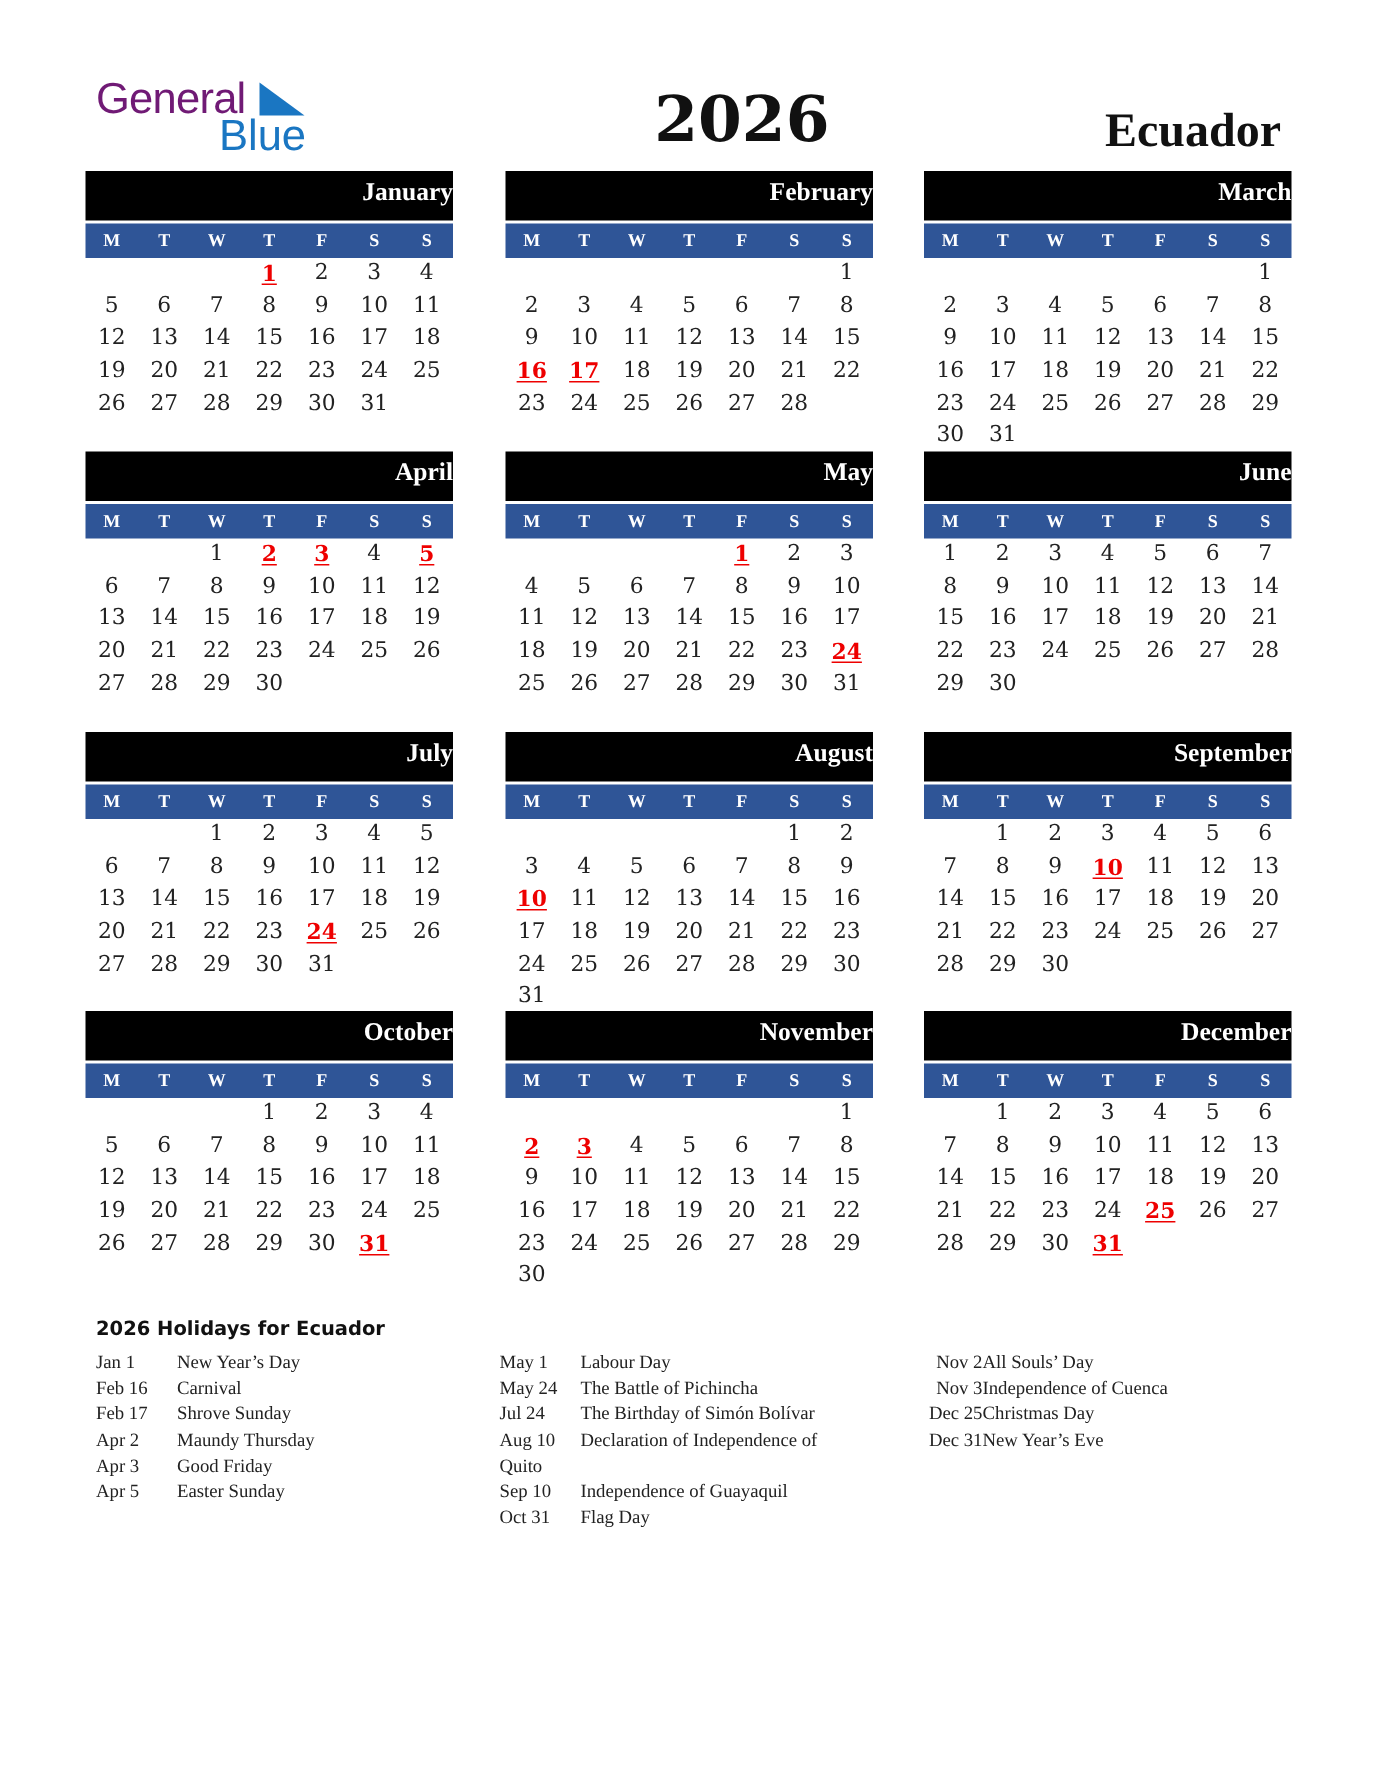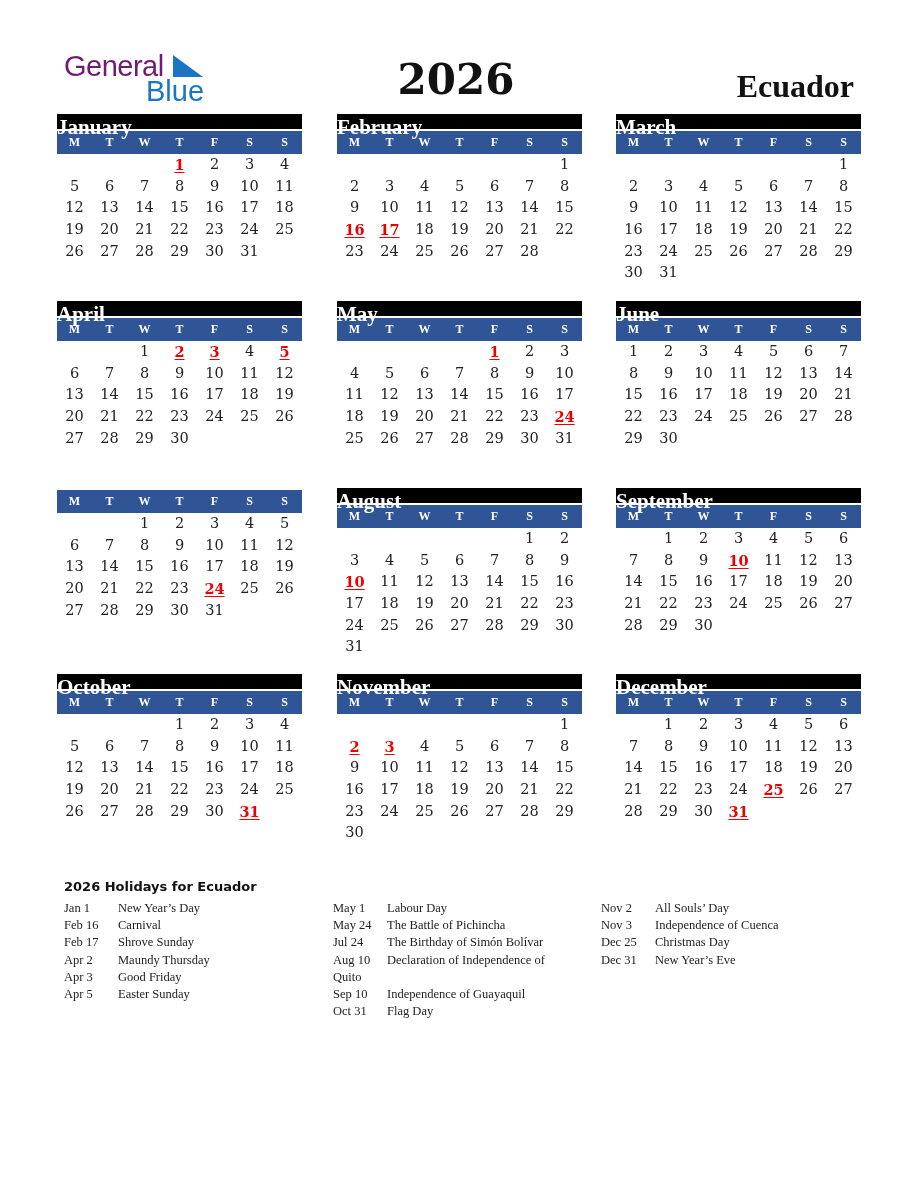--- a/index.html
+++ b/index.html
@@ -1,24 +1,24 @@
 <!DOCTYPE html>
 <html><head>
 <meta charset="utf-8">
 <style>
   html,body{margin:0;padding:0;background:#fff;}
   body{width:918px;height:1188px;position:relative;overflow:hidden;font-family:"DejaVu Serif","Liberation Serif",serif;color:#222;}
   .logo{position:absolute;left:64px;top:50px;width:150px;height:58px;}
   .logo .g{position:absolute;left:0;top:0;font-family:"Liberation Sans",sans-serif;font-size:29px;color:#701a75;letter-spacing:-0.5px;}
   .logo .b{position:absolute;left:82px;top:25px;font-family:"Liberation Sans",sans-serif;font-size:29px;color:#1a76c2;}
   .logo .tri{position:absolute;left:109px;top:5px;width:0;height:0;border-left:30px solid #1a76c2;border-top:22px solid transparent;}
-  .year{position:absolute;left:376px;top:55px;width:160px;text-align:center;font-size:42px;font-weight:bold;color:#111;font-family:"DejaVu Serif",serif;}
+  .year{position:absolute;left:393px;top:55px;width:160px;text-align:right;font-size:42px;font-weight:bold;color:#111;font-family:"DejaVu Serif",serif;}
   .country{position:absolute;right:64px;top:68px;font-size:32px;font-weight:bold;color:#111;font-family:"Liberation Serif",serif;}
   .month{position:absolute;width:245px;}
-  .mhead{background:#000;color:#fff;text-align:left;font-weight:bold;font-size:21px;height:15px;line-height:27px;font-family:"Liberation Serif",serif;}
+  .mhead{background:#000;color:#fff;text-align:right;font-weight:bold;font-size:17px;height:33px;line-height:27px;font-family:"Liberation Serif",serif;}
   .dow{display:flex;background:#2f5597;height:23px;margin-top:2px;}
   .dow span{flex:1;text-align:center;color:#fff;font-weight:bold;font-size:12px;line-height:23px;font-family:"Liberation Serif",serif;}
   .grid{display:grid;grid-template-columns:repeat(7,1fr);}
   .grid span{text-align:center;font-size:14.5px;height:21.7px;line-height:21.7px;font-family:"DejaVu Serif",serif;color:#222;}
   .grid span.h{color:#e00;font-weight:bold;text-decoration:underline;text-underline-offset:2px;}
   .htitle{position:absolute;left:64px;top:879px;font-family:"DejaVu Sans",sans-serif;font-weight:bold;font-size:13px;color:#111;}
   .hcol{position:absolute;top:900px;font-family:"Liberation Serif",serif;font-size:12.5px;color:#222;}
   .hrow{display:flex;height:17.2px;line-height:17.2px;}
   .hrow .d{width:54px;}
   .hrow .n{white-space:nowrap;}
@@ -315,20 +315,21 @@
         <span class="">24</span>
         <span class="">25</span>
         <span class="">26</span>
         <span class="">27</span>
         <span class="">28</span>
         <span class="">29</span>
         <span class="">30</span>
       </div>
     </div>
     <div class="month" style="left: 57px; top: 488px;">
+      <div class="mhead">July</div>
       <div class="dow">
         <span>M</span>
         <span>T</span>
         <span>W</span>
         <span>T</span>
         <span>F</span>
         <span>S</span>
         <span>S</span>
       </div>
       <div class="grid">
@@ -659,21 +660,21 @@
       </div>
       <div class="hrow">
         <span class="d">Sep 10</span>
         <span class="n">Independence of Guayaquil</span>
       </div>
       <div class="hrow">
         <span class="d">Oct 31</span>
         <span class="n">Flag Day</span>
       </div>
     </div>
-    <div class="hcol" style="left: 601px;">
+    <div class="hcol" style="left: 601px; text-align: right;">
       <div class="hrow">
         <span class="d">Nov 2</span>
         <span class="n">All Souls’ Day</span>
       </div>
       <div class="hrow">
         <span class="d">Nov 3</span>
         <span class="n">Independence of Cuenca</span>
       </div>
       <div class="hrow">
         <span class="d">Dec 25</span>

